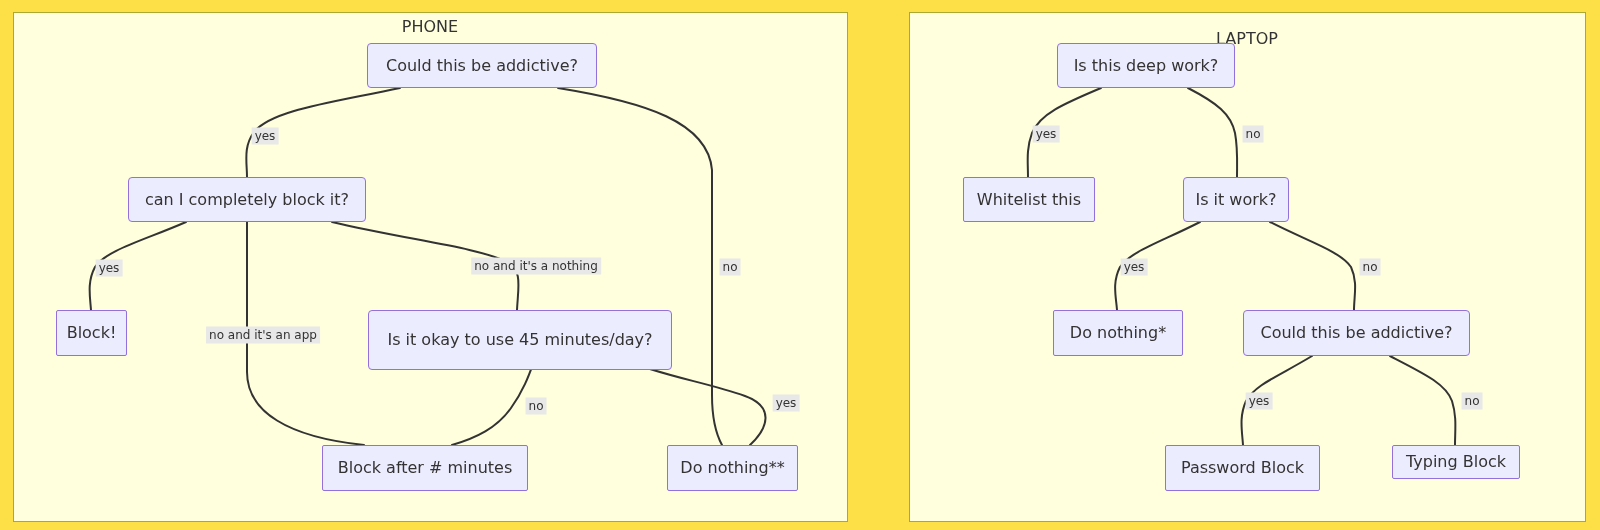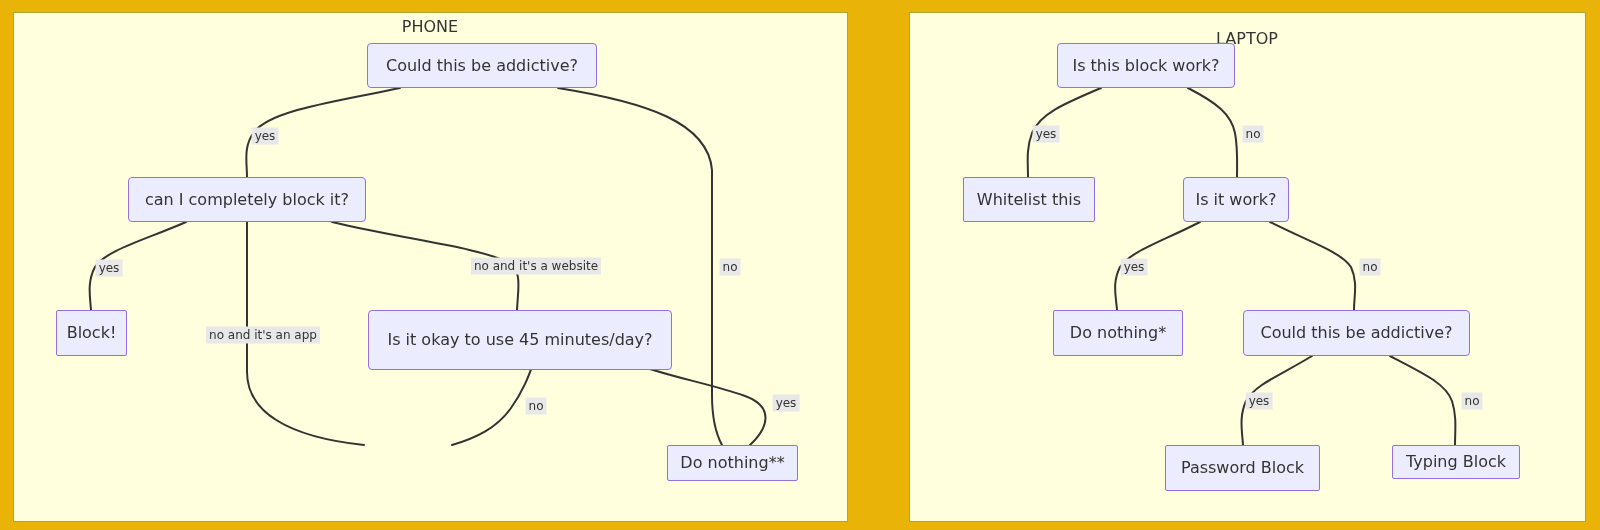--- a/index.html
+++ b/index.html
@@ -10,21 +10,21 @@
     --edge: #333333;
     --edge-label-bg: #e8e8e8;
     --text: #333333;
   }
   * { box-sizing: border-box; }
   html, body { margin: 0; padding: 0; background: #ffffff; }
   .canvas {
     position: relative;
     width: 1600px;
     height: 530px;
-    background: #eab308;
+    background: #fde047;
     font-family: "DejaVu Sans", "Liberation Sans", sans-serif;
     color: var(--text, #333);
     overflow: hidden;
   }
   .cluster {
     position: absolute;
     background: var(--cluster-fill, #ffffde);
     border: 1px solid var(--cluster-border, #aaaa33);
   }
   .cluster-title {
@@ -99,31 +99,32 @@
     <path class="edge" d="M1200,222 C1161,242 1131,251 1120,267 C1112,283 1116,296 1117,310"></path>
     <path class="edge" d="M1270,222 C1309,242 1340,251 1351,267 C1358,282 1354,296 1354,310"></path>
     <path class="edge" d="M1312,356 C1279,376 1256,384 1246,401 C1239,417 1242,430 1243,445"></path>
     <path class="edge" d="M1390,356 C1425,374 1446,384 1452,401 C1457,417 1455,430 1455,445"></path>
   </svg>
 
   <div class="node rect" style="left:367px; top:43px; width:230px; height:45px;">Could this be addictive?</div>
   <div class="node rect" style="left:128px; top:177px; width:238px; height:45px;">can I completely block it?</div>
   <div class="node rounded" style="left:56px; top:310px; width:71px; height:46px;">Block!</div>
   <div class="node rect" style="left:368px; top:310px; width:304px; height:60px;">Is it okay to use 45 minutes/day?</div>
-  <div class="node rounded" style="left:667px; top:445px; width:131px; height:36px;">Do nothing**</div>
+  <div class="node rounded" style="left:322px; top:445px; width:206px; height:46px;">Block after # minutes</div>
+  <div class="node rounded" style="left:667px; top:445px; width:131px; height:46px;">Do nothing**</div>
 
   <div class="edge-label" style="left:248px; top:136px;">yes</div>
   <div class="edge-label" style="left:713px; top:267px;">no</div>
   <div class="edge-label" style="left:92px; top:268px;">yes</div>
   <div class="edge-label" style="left:246px; top:335px;">no and it's an app</div>
-  <div class="edge-label" style="left:519px; top:266px;">no and it's a website</div>
+  <div class="edge-label" style="left:519px; top:266px;">no and it's a nothing</div>
   <div class="edge-label" style="left:519px; top:406px;">no</div>
   <div class="edge-label" style="left:769px; top:403px;">yes</div>
 
-  <div class="node rect" style="left:1057px; top:43px; width:178px; height:45px;">Is this block work?</div>
+  <div class="node rect" style="left:1057px; top:43px; width:178px; height:45px;">Is this deep work?</div>
   <div class="node rounded" style="left:963px; top:177px; width:132px; height:45px;">Whitelist this</div>
   <div class="node rect" style="left:1183px; top:177px; width:106px; height:45px;">Is it work?</div>
   <div class="node rounded" style="left:1053px; top:310px; width:130px; height:46px;">Do nothing*</div>
   <div class="node rect" style="left:1243px; top:310px; width:227px; height:46px;">Could this be addictive?</div>
   <div class="node rounded" style="left:1165px; top:445px; width:155px; height:46px;">Password Block</div>
   <div class="node rounded" style="left:1392px; top:445px; width:128px; height:34px;">Typing Block</div>
 
   <div class="edge-label" style="left:1029px; top:134px;">yes</div>
   <div class="edge-label" style="left:1236px; top:134px;">no</div>
   <div class="edge-label" style="left:1117px; top:267px;">yes</div>

